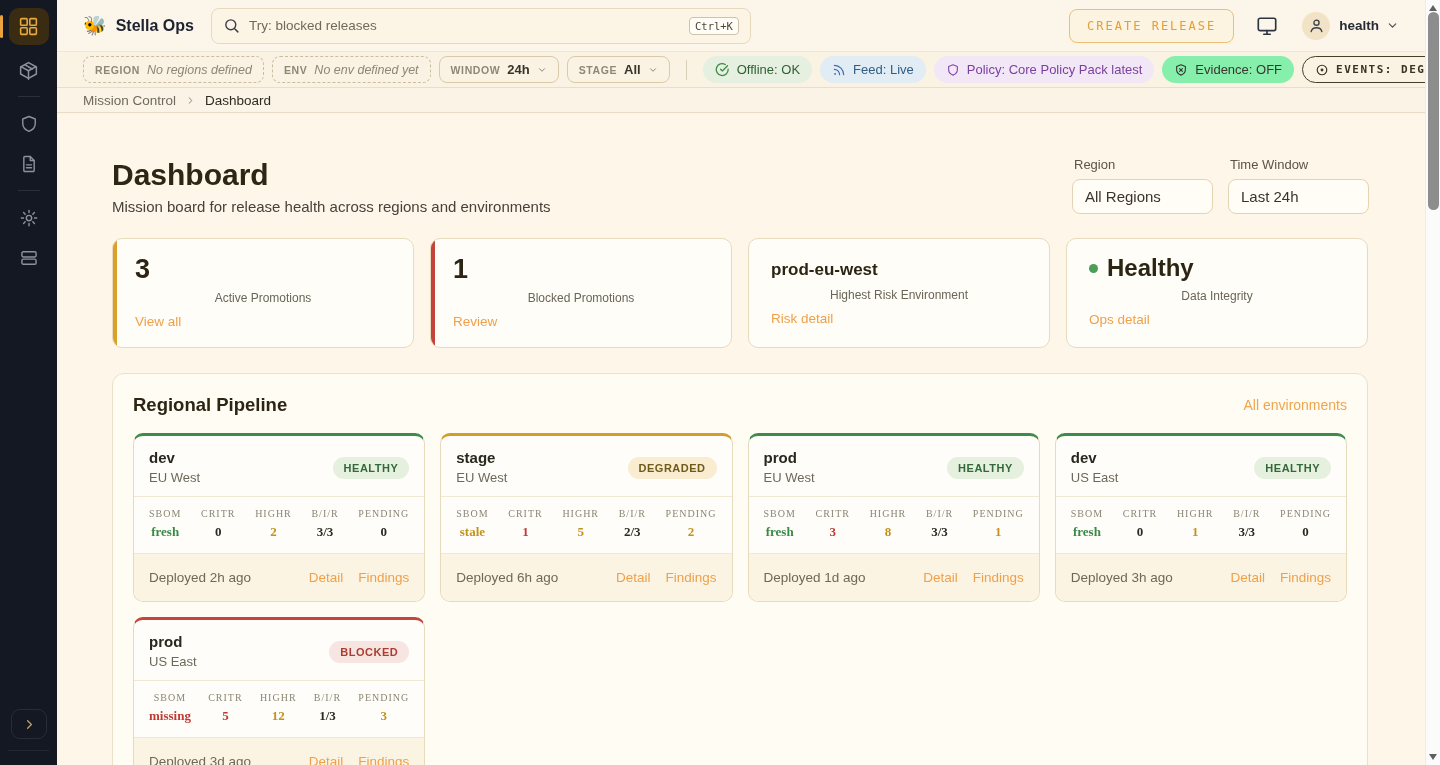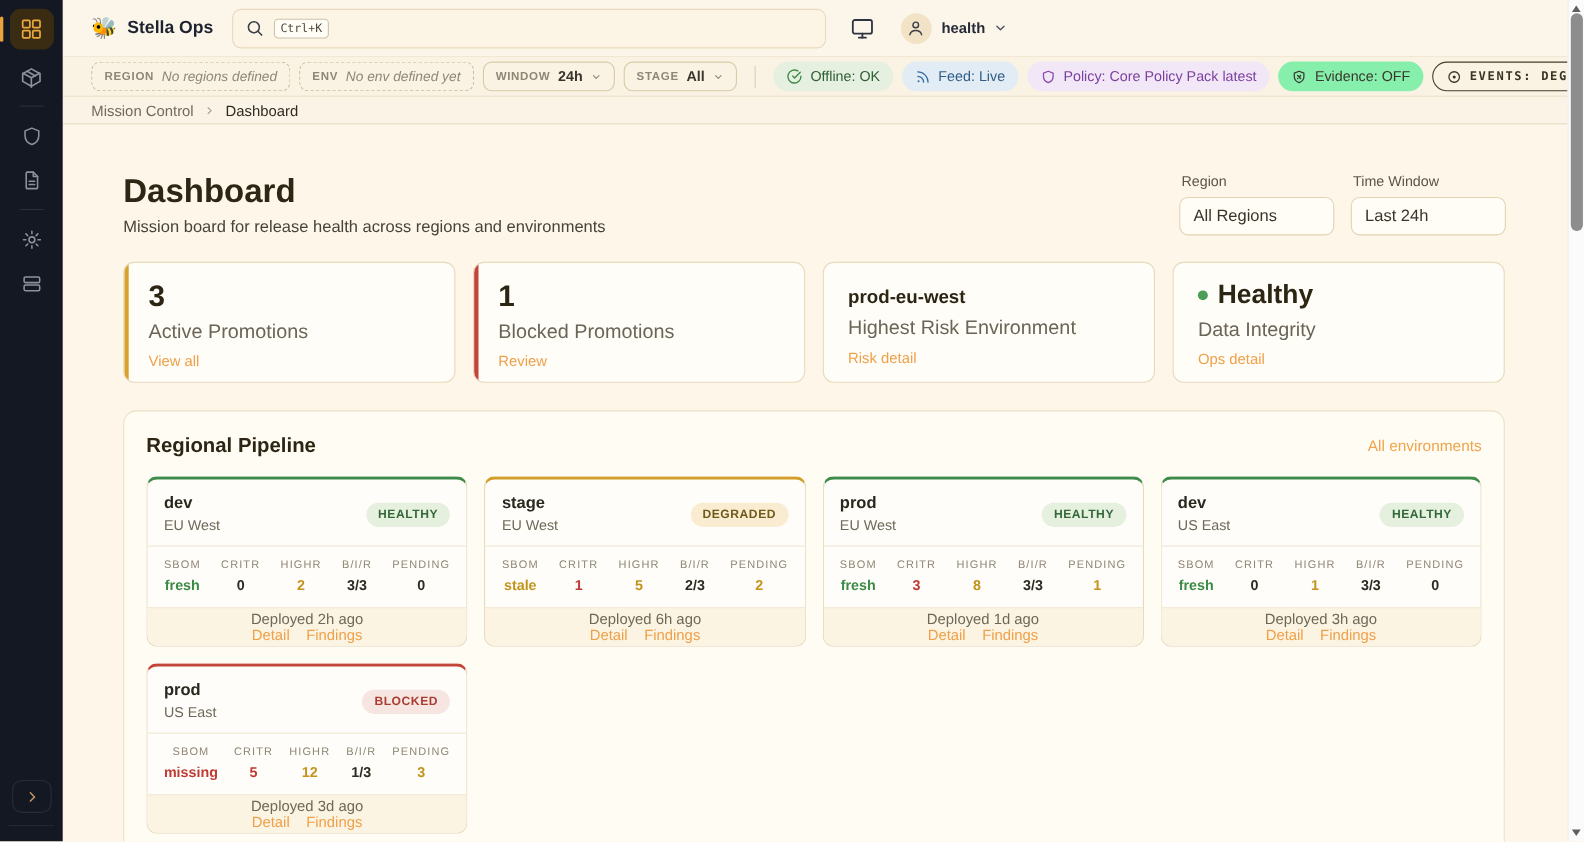--- a/index.html
+++ b/index.html
@@ -69,46 +69,46 @@
   .summary-row { position:absolute; left:55px; top:124px; width:1256px; display:grid; grid-template-columns:repeat(4,1fr); gap:16px; }
   .scard { height:110px; background:#fffdf8; border:1px solid #e8dabd; border-radius:10px; padding:16px 22px 14px; position:relative; overflow:hidden; }
   .scard .accent { position:absolute; left:0; top:0; bottom:0; width:4px; }
   .acc-amber { background:#d9a12b; }
   .acc-red { background:#c2443a; }
   .scard-value { font-size:27px; font-weight:bold; color:#2c2514; line-height:1.05; }
   .scard-value-small { font-size:17px; font-weight:bold; color:#2c2514; margin-top:5px; }
   .healthy-row { display:flex; align-items:center; gap:9px; }
   .green-dot { width:9px; height:9px; border-radius:50%; background:#4a9e57; flex:none; }
   .scard-value-med { font-size:24px; font-weight:bold; color:#2c2514; line-height:1.1; }
-  .scard-label { font-size:18px; color:#6b6557; margin-top:8px; }
+  .scard-label { font-size:12px; color:#6b6557; margin-top:8px;text-align:center; }
   .scard-link { font-size:13.5px; color:#efa04a; margin-top:9px; cursor:pointer; display:inline-block; }
 
   
   .pipeline { position:absolute; left:55px; top:259px; width:1256px; height:410px; background:#fffcf3; border:1px solid #ece0c8; border-radius:12px; padding:20px; }
   .pipe-head { display:flex; justify-content:space-between; align-items:center; margin-bottom:17px; }
   .pipe-title { font-size:18.5px; font-weight:bold; color:#2c2514; }
   .pipe-link { font-size:14px; color:#f0a44d; cursor:pointer; }
   .pipe-grid { display:grid; grid-template-columns:repeat(4,1fr); gap:15px; }
   .pcard { background:#fffdf9; border:1px solid #e8dabd; border-top:3px solid #3e8c4a; border-radius:10px; overflow:hidden; }
   .top-green { border-top-color:#3e8c4a; }
   .top-amber { border-top-color:#d29d28; }
   .top-red { border-top-color:#c2463a; }
   .pcard-head { display:flex; justify-content:space-between; align-items:center; padding:13px 15px 11px; }
   .pcard-name { font-size:15px; font-weight:bold; color:#28281e; }
   .pcard-region { font-size:13px; color:#6e6859; margin-top:4px; }
   .badge { font-size:11px; font-weight:bold; letter-spacing:0.5px; padding:5px 11px; border-radius:999px; margin-top:2px; }
   .b-healthy { background:#e6f0df; color:#33693a; }
   .b-degraded { background:#f9ecd0; color:#6f5a1a; }
   .b-blocked { background:#f7e5e1; color:#a93d31; }
   .pcard-stats { display:flex; justify-content:space-between; padding:11px 15px 13px; border-top:1px solid #f1e7d3; }
-  .stat { text-align:center; }
+  .stat { text-align:center;font-family:Liberation Serif, serif; }
   .stat-label { font-size:10px; letter-spacing:1px; color:#8d8674; }
   .stat-value { font-size:13px; font-weight:bold; margin-top:5px; }
   .v-dark { color:#2b2b20; } .v-green { color:#3a8a46; } .v-amber { color:#c3931c; } .v-red { color:#bf3a33; }
-  .pcard-foot { display:flex; justify-content:space-between; align-items:center; padding:2px 15px; background:#fcf4e3; border-top:1px solid #f1e7d3; font-size:13.5px;flex-direction:column; }
+  .pcard-foot { display:flex; justify-content:space-between; align-items:center; padding:16px 15px; background:#fcf4e3; border-top:1px solid #f1e7d3; font-size:13.5px; }
   .deployed { color:#6e6859; }
   .foot-links { display:flex; gap:15px; }
   .foot-link { color:#efa04a; cursor:pointer; }
 
   
   .scrollbar { position:absolute; right:0; top:0; width:15px; height:765px; background:#fbfbfb; border-left:1px solid #ececec; z-index:20; }
   .sb-up { position:absolute; top:5px; left:3px; width:0; height:0; border-left:4.5px solid transparent; border-right:4.5px solid transparent; border-bottom:6px solid #5f5f5f; }
   .sb-down { position:absolute; bottom:5px; left:3px; width:0; height:0; border-left:4.5px solid transparent; border-right:4.5px solid transparent; border-top:6px solid #5f5f5f; }
   .sb-thumb { position:absolute; top:12px; left:2px; width:11px; height:198px; background:#8d8d8d; border-radius:6px; cursor:pointer; }
 </style>
@@ -187,22 +187,24 @@
   <header class="topbar">
     <span class="brand-logo">🐝</span>
     <span class="brand-name">Stella Ops</span>
     <div class="search">
       <span>
         <svg width="17" height="17" viewBox="0 0 24 24" fill="none" stroke="#3a3f4a" stroke-width="2" stroke-linecap="round">
             <circle cx="11" cy="11" r="7"></circle>
             <path d="M16.5 16.5L21 21"></path>
           </svg>
       </span>
+      <input type="text" placeholder="Try: blocked releases" style="">
       <span class="kbd">Ctrl+K</span>
     </div>
+    <div class="create-btn">CREATE RELEASE</div>
     <span class="monitor-btn">
       <svg width="22" height="22" viewBox="0 0 24 24" fill="none" stroke="currentColor" stroke-width="1.8" stroke-linecap="round" stroke-linejoin="round">
           <rect x="2.5" y="3.5" width="19" height="13.5" rx="2"></rect>
           <path d="M8.5 21h7"></path>
           <path d="M12 17v4"></path>
         </svg>
     </span>
     <div class="user-menu">
       <span class="avatar">
         <svg width="17" height="17" viewBox="0 0 24 24" fill="none" stroke="currentColor" stroke-width="1.9" stroke-linecap="round">

